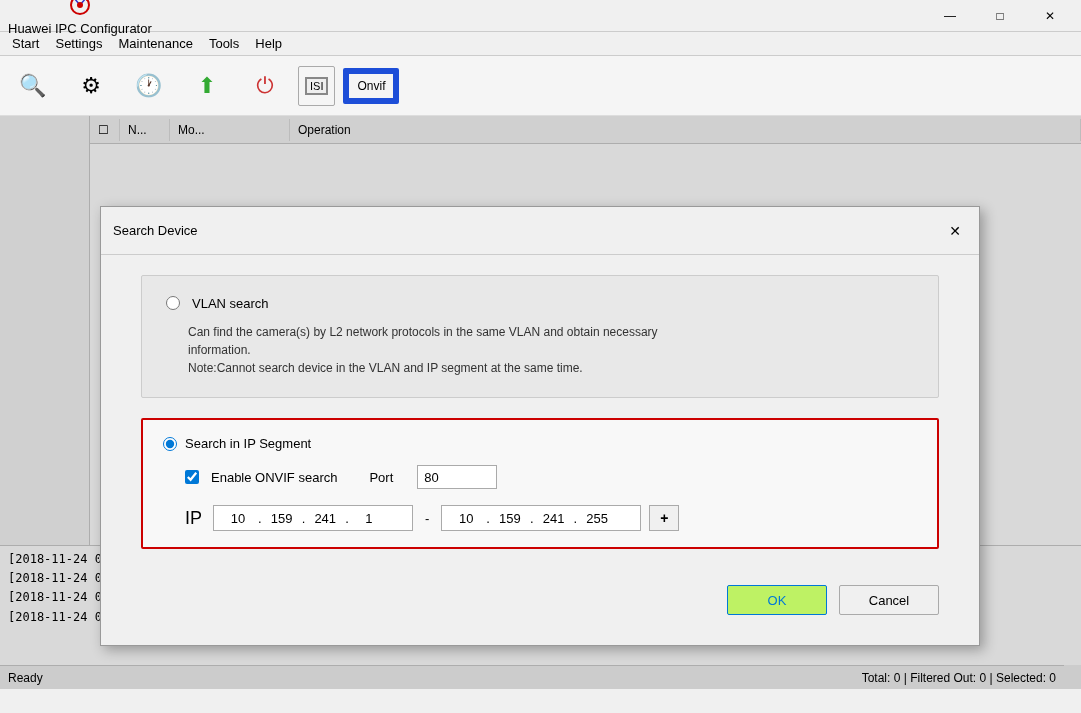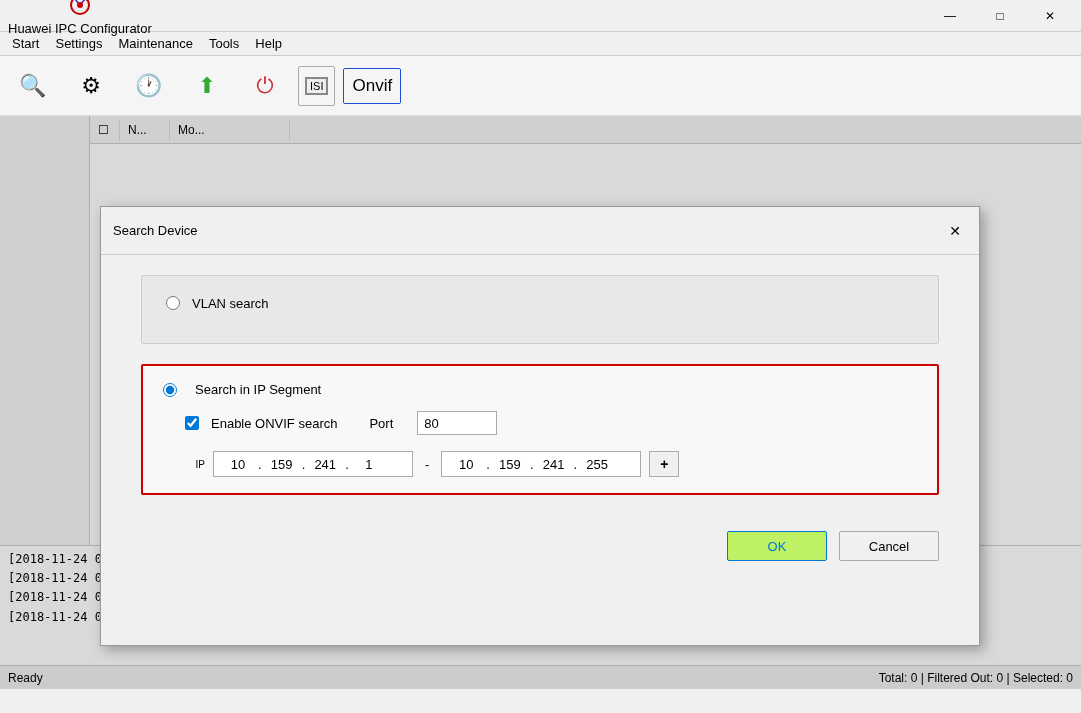--- a/index.html
+++ b/index.html
@@ -161,21 +161,21 @@
       height: 24px;
       background: #f0f0f0;
       border-top: 1px solid #ccc;
       display: flex;
       align-items: center;
       padding: 0 8px;
       font-size: 12px;
       position: absolute;
       bottom: 0;
       left: 0;
-      right: 0;
+      right: 17px;
       justify-content: space-between;
     }
 
     
     .modal-overlay {
       position: absolute;
       top: 0;
       left: 0;
       right: 0;
       bottom: 0;
@@ -262,21 +262,21 @@
     
     .ip-section {
       border: 2px solid #cc0000;
       border-radius: 2px;
       padding: 16px 20px;
       background: #f8f8f8;
     }
     .ip-section-title-row {
       display: flex;
       align-items: center;
-      gap: 18px;
+      gap: 8px;
       margin-bottom: 14px;
     }
     .onvif-row {
       display: flex;
       align-items: center;
       gap: 12px;
       margin-bottom: 16px;
       margin-left: 22px;
     }
     .checkbox-input {
@@ -298,23 +298,22 @@
       outline: none;
       margin-left: 12px;
     }
     .ip-row {
       display: flex;
       align-items: center;
       gap: 8px;
       margin-left: 22px;
     }
     .ip-label {
-      font-size: 10px;
+      font-size: 18px;
       width: 20px;
-      text-align: right;
     }
     .ip-box {
       display: flex;
       align-items: center;
       border: 1px solid #aaa;
       background: white;
       height: 26px;
       padding: 0 6px;
       gap: 2px;
       min-width: 200px;
@@ -415,35 +414,36 @@
   </button>
   <button class="toolbar-btn">
     <span class="toolbar-icon" style="color:#3a3;">⬆</span>
   </button>
   <button class="toolbar-btn">
     <span class="toolbar-icon" style="color:#c33;">⏻</span>
   </button>
   <button class="toolbar-btn" style="font-size:10px; border:1px solid #aaa; padding: 4px 6px; width:auto; height:40px;">
     <span style="font-size:11px; border:2px solid #888; padding:1px 3px; background:#eee;">ISI</span>
   </button>
-  <button class="toolbar-btn" style="font-size:17px; border:1px solid #1d4ed8; width:auto; height:36px; padding:4px 8px;">
+  <button class="toolbar-btn" style="font-size:12px; border:6px solid #1d4ed8; width:auto; height:36px; padding:4px 8px;">
     <span>Onvif</span>
   </button>
 </div>
 
 <div style="position:relative; height: calc(713px - 32px - 24px - 60px - 24px);">
 
   <div class="sidebar" style="position:absolute; top:0; left:0; bottom:120px; width:90px;">
   </div>
 
   <div class="table-area" style="position:absolute; top:0; left:90px; right:0; bottom:120px;">
     <div class="table-header">
       <div class="table-header-cell col-check">☐</div>
       <div class="table-header-cell col-no">N...</div>
       <div class="table-header-cell col-model">Mo...</div>
+      <div class="table-header-cell col-operation">Operation</div>
     </div>
   </div>
 
   <div class="log-area">
     <div class="log-line">[2018-11-24 09:07:25]  Search in IP Segment.</div>
     <div class="log-line">[2018-11-24 09:07:25]  Searched by replacement: the total is 0</div>
     <div class="log-line">[2018-11-24 09:07:25]  Canceled.</div>
     <div class="log-line">[2018-11-24 09:07:29]  Search Device</div>
   </div>
 
@@ -459,20 +459,25 @@
         <span class="dialog-title">Search Device</span>
         <button class="dialog-close-btn">✕</button>
       </div>
 
       <div class="dialog-content">
 
         <div class="vlan-section">
           <div class="radio-row">
             <input type="radio" class="radio-input" name="search-type" style="">
             <span class="section-title">VLAN search</span>
+          </div>
+          <div class="vlan-desc">
+            <span>Can find the camera(s) by L2 network protocols in the same VLAN and obtain necessary</span><br>
+            <span>information.</span><br>
+            <span>Note:Cannot search device in the VLAN and IP segment at the same time.</span>
           </div>
         </div>
 
         <div class="ip-section">
           <div class="ip-section-title-row">
             <input type="radio" class="radio-input" name="search-type" checked="" style="">
             <span class="section-title">Search in IP Segment</span>
           </div>
 
           <div class="onvif-row">

